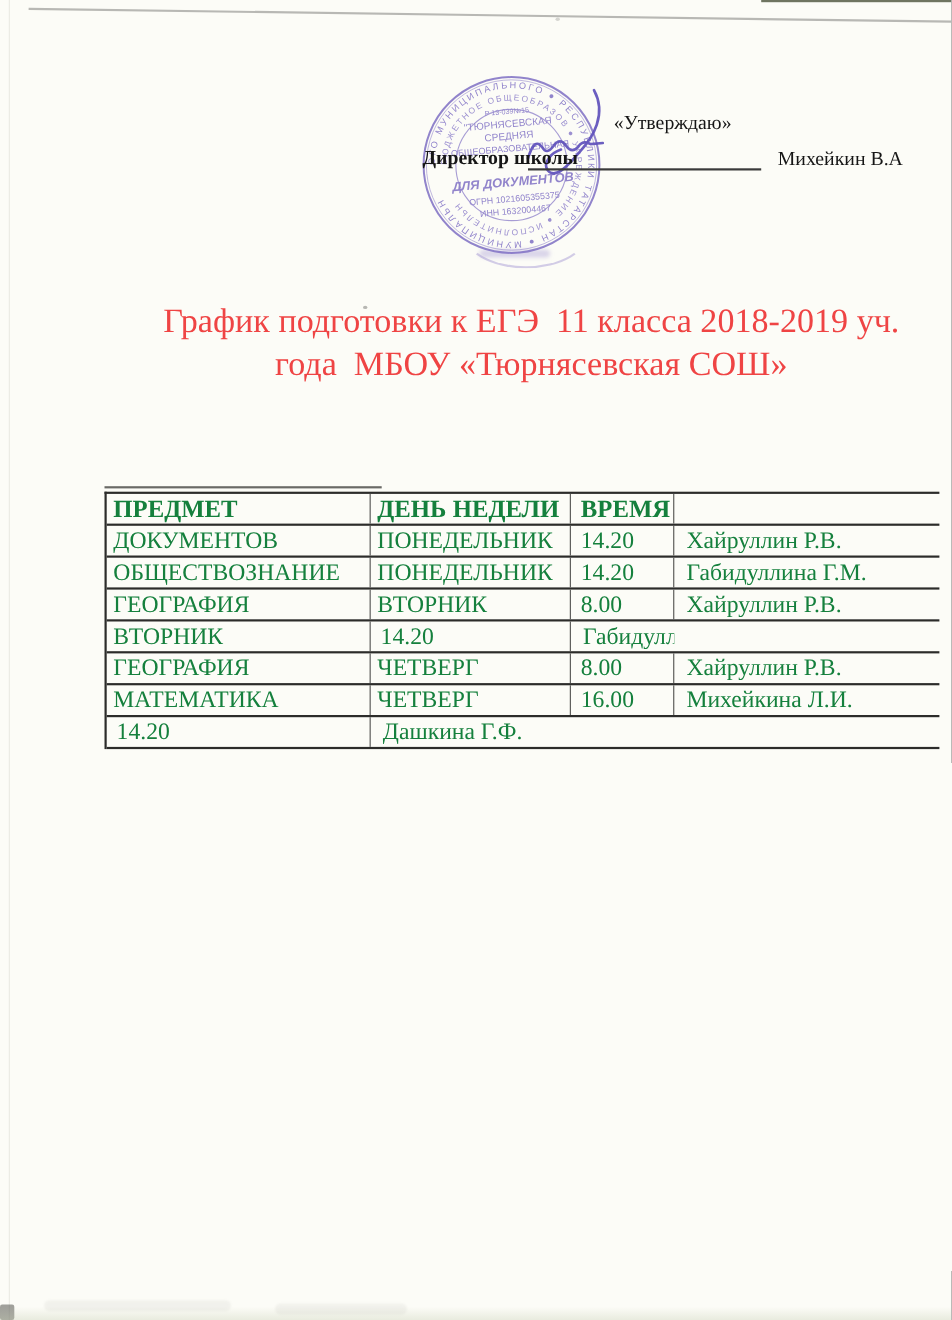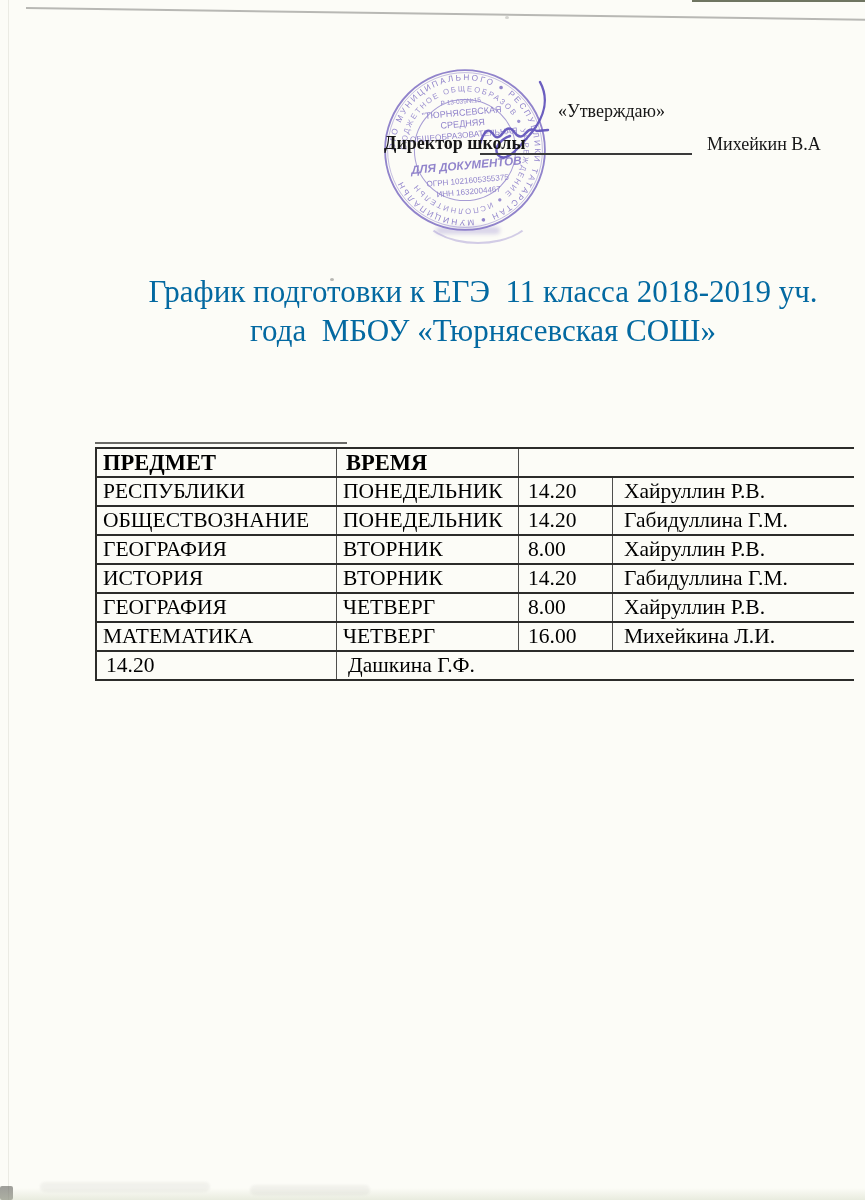--- a/index.html
+++ b/index.html
@@ -35,32 +35,32 @@
   .stamp { position:absolute; left:379px; top:64px; width:172px; height:172px; }
   .stamp-ghost-arc { position:absolute; left:420px; top:176px; width:112px; height:64px;
     border-radius:50%; border:2px solid transparent;
     border-bottom-color:rgba(131,116,198,.35); filter:blur(.5px); }
   .stamp-ghost-smudge { position:absolute; left:436px; top:227px; width:64px; height:7px;
     background:rgba(131,116,198,.3); border-radius:4px; filter:blur(2px); }
   .signature-svg { position:absolute; left:452px; top:78px; width:135px; height:95px; }
 
   
   .title { position:absolute; left:103px; top:272px; width:760px; text-align:center;
-    font-size:31px; line-height:39px; color:#0369a1; }
+    font-size:31px; line-height:39px; color:#ef4444; }
   .title-line { white-space:pre; }
 
   
   .table { position:absolute; left:95px; top:447px; width:757px;
     border-top:2px solid #2c2c2a; border-left:2px solid #2c2c2a; }
   .double-line-artifact { position:absolute; left:95px; top:442px; width:252px;
     height:2px; background:#6a6a66; }
   .trow { display:grid; grid-template-columns:240px 182px 94px 239px;
     border-bottom:2px solid #2c2c2a; height:27px; }
   .tcell { box-sizing:border-box; font-size:21.5px; line-height:27px;
-    padding-left:6px; overflow:hidden; white-space:nowrap; color:#000000; }
+    padding-left:6px; overflow:hidden; white-space:nowrap; color:#15803d; }
   .c1,.c2,.c3 { border-right:1.5px solid #4f4f4d; }
   .c3 { padding-left:9px; }
   .c4 { padding-left:11px; }
   .thead .tcell { font-weight:bold; font-size:22.5px; }
 </style>
 </head>
 <body>
 
 <div class="page">
 
@@ -118,47 +118,47 @@
   <div class="title">
     <div class="title-line">График подготовки к ЕГЭ  11 класса 2018-2019 уч.</div>
     <div class="title-line">года  МБОУ «Тюрнясевская СОШ»</div>
   </div>
 
   <div class="double-line-artifact"></div>
 
   <div class="table">
     <div class="trow thead">
       <div class="tcell c1">ПРЕДМЕТ</div>
+      <div class="tcell c2">ДЕНЬ НЕДЕЛИ</div>
       <div class="tcell c3">ВРЕМЯ</div>
     </div>
     <div>
 
         <div class="trow">
-          <div class="tcell c1">РЕСПУБЛИКИ</div>
+          <div class="tcell c1">ДОКУМЕНТОВ</div>
           <div class="tcell c2">ПОНЕДЕЛЬНИК</div>
           <div class="tcell c3">14.20</div>
           <div class="tcell c4">Хайруллин Р.В.</div>
         </div>
 
         <div class="trow">
           <div class="tcell c1">ОБЩЕСТВОЗНАНИЕ</div>
           <div class="tcell c2">ПОНЕДЕЛЬНИК</div>
           <div class="tcell c3">14.20</div>
           <div class="tcell c4">Габидуллина Г.М.</div>
         </div>
 
         <div class="trow">
           <div class="tcell c1">ГЕОГРАФИЯ</div>
           <div class="tcell c2">ВТОРНИК</div>
           <div class="tcell c3">8.00</div>
           <div class="tcell c4">Хайруллин Р.В.</div>
         </div>
 
         <div class="trow">
-          <div class="tcell c1">ИСТОРИЯ</div>
           <div class="tcell c2">ВТОРНИК</div>
           <div class="tcell c3">14.20</div>
           <div class="tcell c4">Габидуллина Г.М.</div>
         </div>
 
         <div class="trow">
           <div class="tcell c1">ГЕОГРАФИЯ</div>
           <div class="tcell c2">ЧЕТВЕРГ</div>
           <div class="tcell c3">8.00</div>
           <div class="tcell c4">Хайруллин Р.В.</div>

